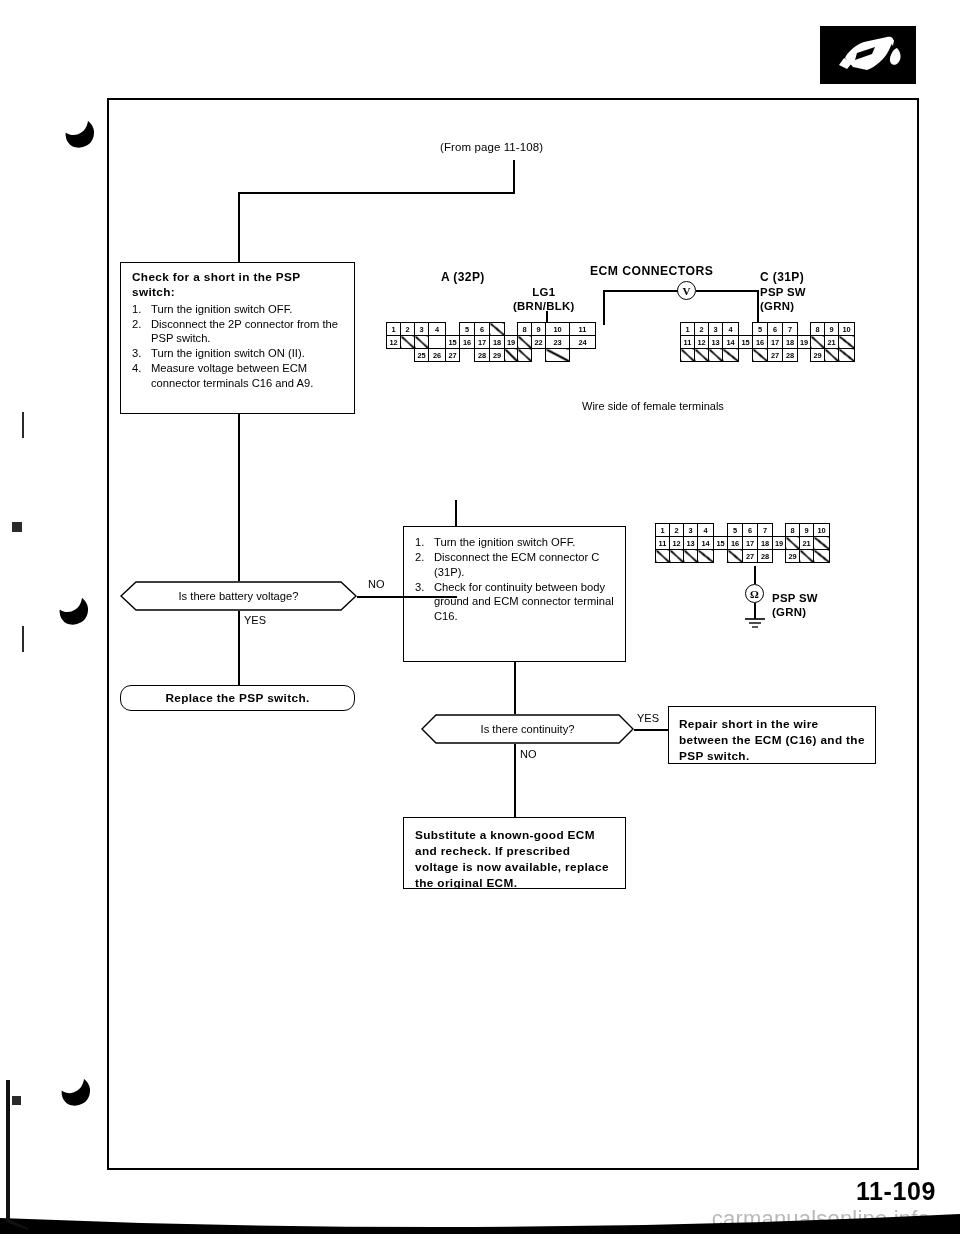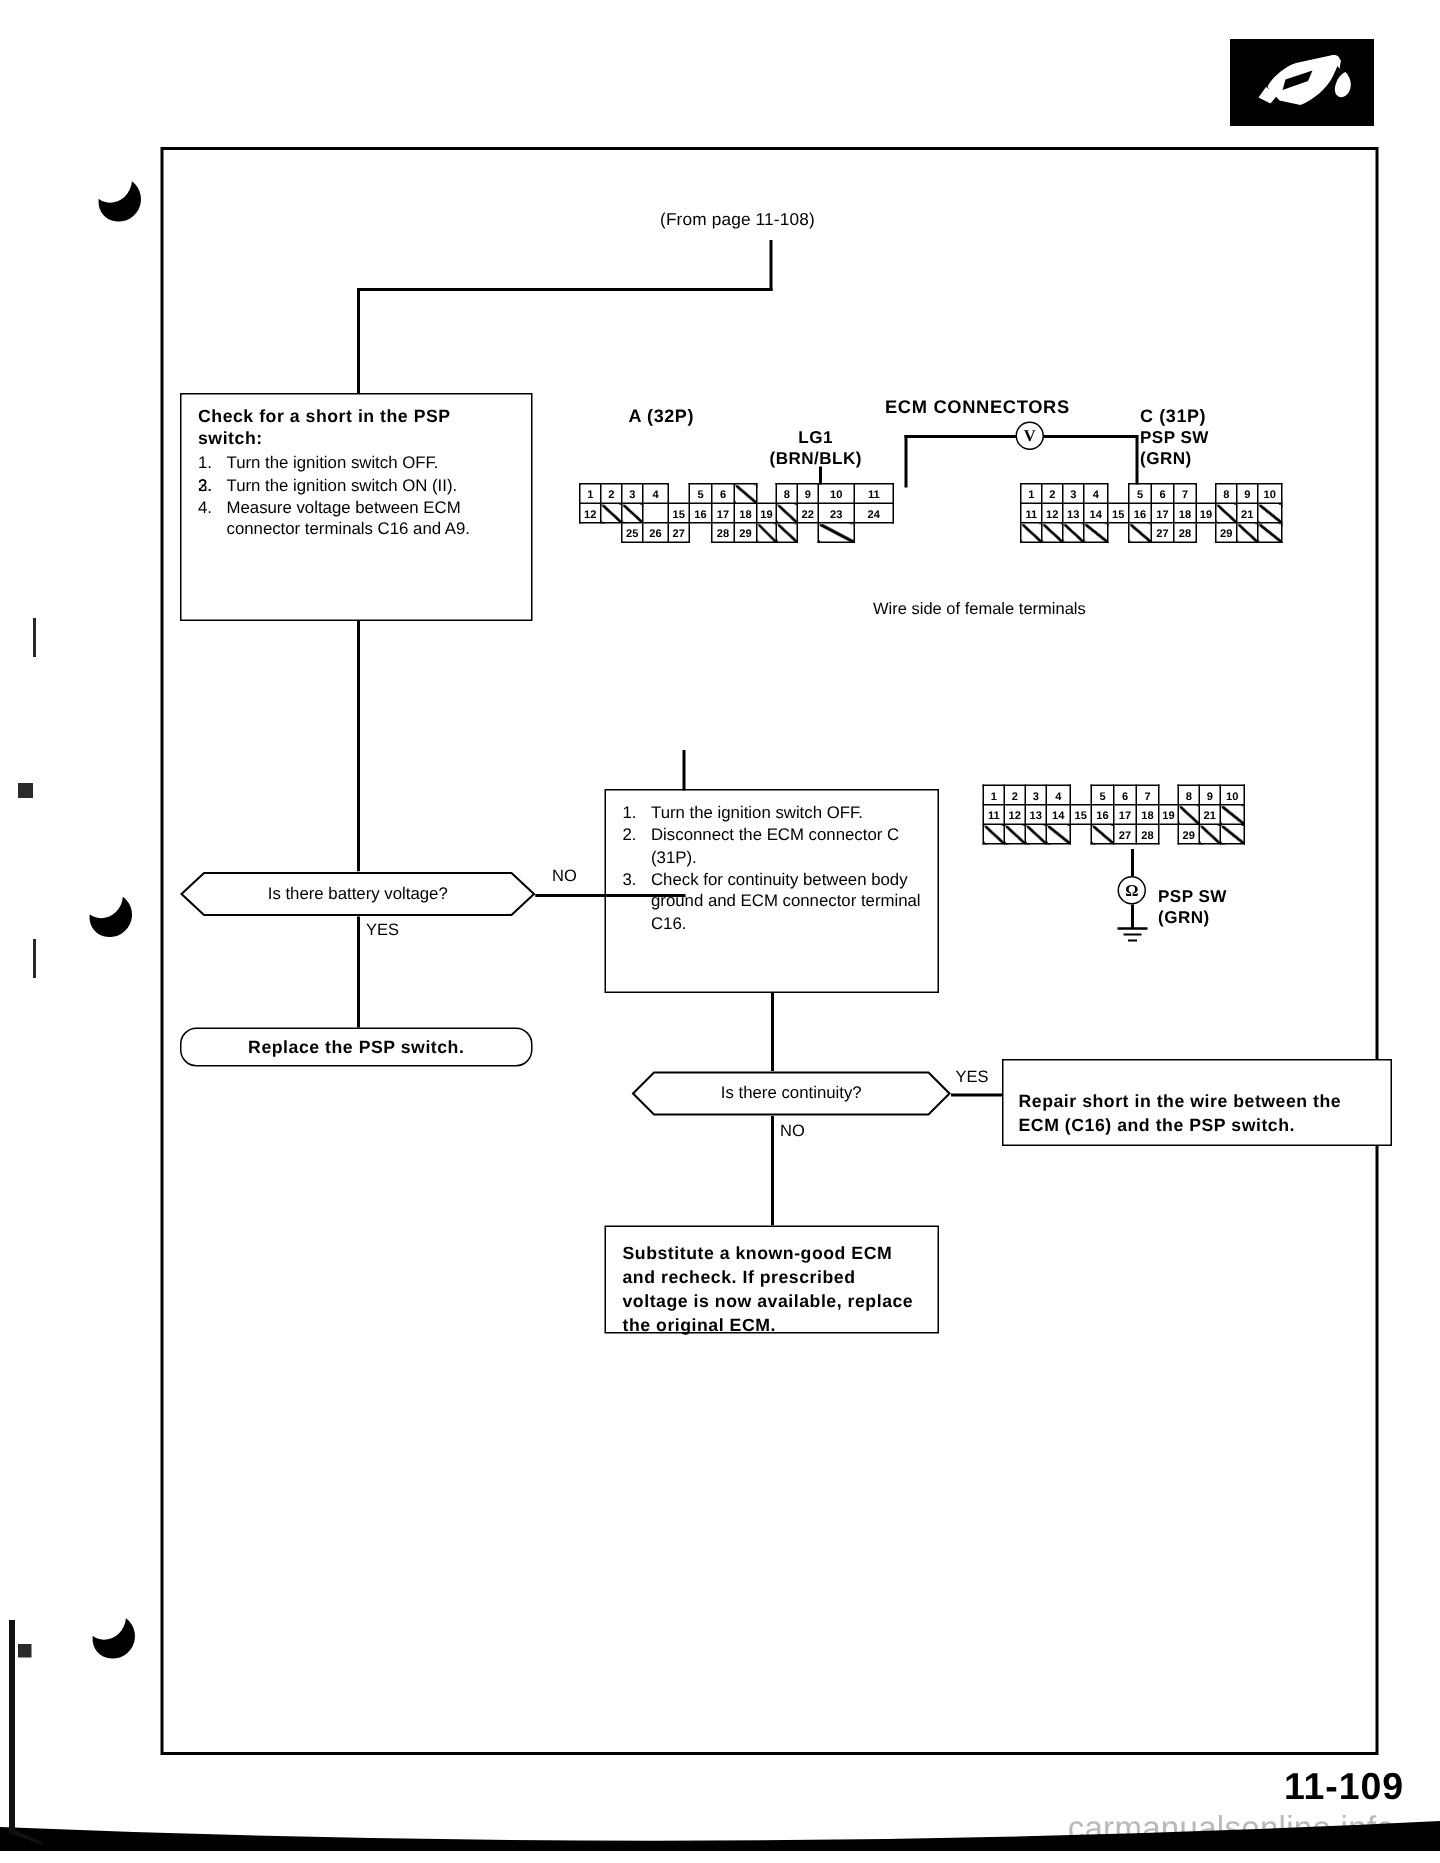--- a/index.html
+++ b/index.html
@@ -258,21 +258,21 @@
 <div class="from-page" style="left:440px; top:141px;">(From page 11-108)</div>
 
 <div class="vline" style="left:513px; top:160px; height:34px;"></div>
 <div class="hline" style="left:238px; top:192px; width:277px;"></div>
 <div class="vline" style="left:238px; top:192px; height:70px;"></div>
 
 <div class="flowbox" style="left:120px; top:262px; width:235px; height:152px;">
   <span class="bhead">Check for a short in the PSP switch:</span>
   <ol class="steps">
     <li><span class="num">1.</span><span>Turn the ignition switch OFF.</span></li>
-    <li><span class="num">2.</span></li>
+    <li><span class="num">2.</span><span>Disconnect the 2P connector from the PSP switch.</span></li>
     <li><span class="num">3.</span><span>Turn the ignition switch ON (II).</span></li>
     <li><span class="num">4.</span><span>Measure voltage between ECM connector terminals C16 and A9.</span></li>
   </ol>
 </div>
 
 <div class="vline" style="left:238px; top:414px; height:167px;"></div>
 
 <div class="decision" style="left:120px; top:581px; width:237px;">
   <svg class="hexshape" viewBox="0 0 237 30" preserveAspectRatio="none">
     <polygon points="16,1 221,1 236,15 221,29 16,29 1,15" fill="#fff" stroke="#000" stroke-width="1.4" vector-effect="non-scaling-stroke"></polygon>
@@ -314,31 +314,31 @@
   </svg>
   <span class="dlabel">Is there continuity?</span>
 </div>
 
 <div class="hline" style="left:634px; top:729px; width:34px;"></div>
 <div class="branch-label" style="left:637px; top:712px;">YES</div>
 
 <div class="vline" style="left:514px; top:744px; height:73px;"></div>
 <div class="branch-label" style="left:520px; top:748px;">NO</div>
 
-<div class="flowbox bold-all" style="left:668px; top:706px; width:260px; height:58px; padding:19px 10px;">
+<div class="flowbox bold-all" style="left:668px; top:706px; width:208px; height:58px; padding:9px 10px;">
   <span>Repair short in the wire between the ECM (C16) and the PSP switch.</span>
 </div>
 
 <div class="flowbox bold-all" style="left:403px; top:817px; width:223px; height:72px; padding:9px 11px;">
   <span>Substitute a known-good ECM and recheck. If prescribed voltage is now available, replace the original ECM.</span>
 </div>
 
 <div class="ecm-conn-label" style="left:590px; top:264px;text-align:right;">ECM CONNECTORS</div>
 
-<div class="conn-title" style="left:419px; top:270px;">A (32P)</div>
+<div class="conn-title" style="left:441px; top:270px;">A (32P)</div>
 
 <div class="wirelabel" style="left:513px; top:286px; text-align:center;">
   <span>LG1</span><br>
   <span>(BRN/BLK)</span>
 </div>
 
 <div class="conn-title" style="left:760px; top:270px;">C (31P)</div>
 
 <div class="wirelabel" style="left:760px; top:286px;">
   <span>PSP SW</span><br>

